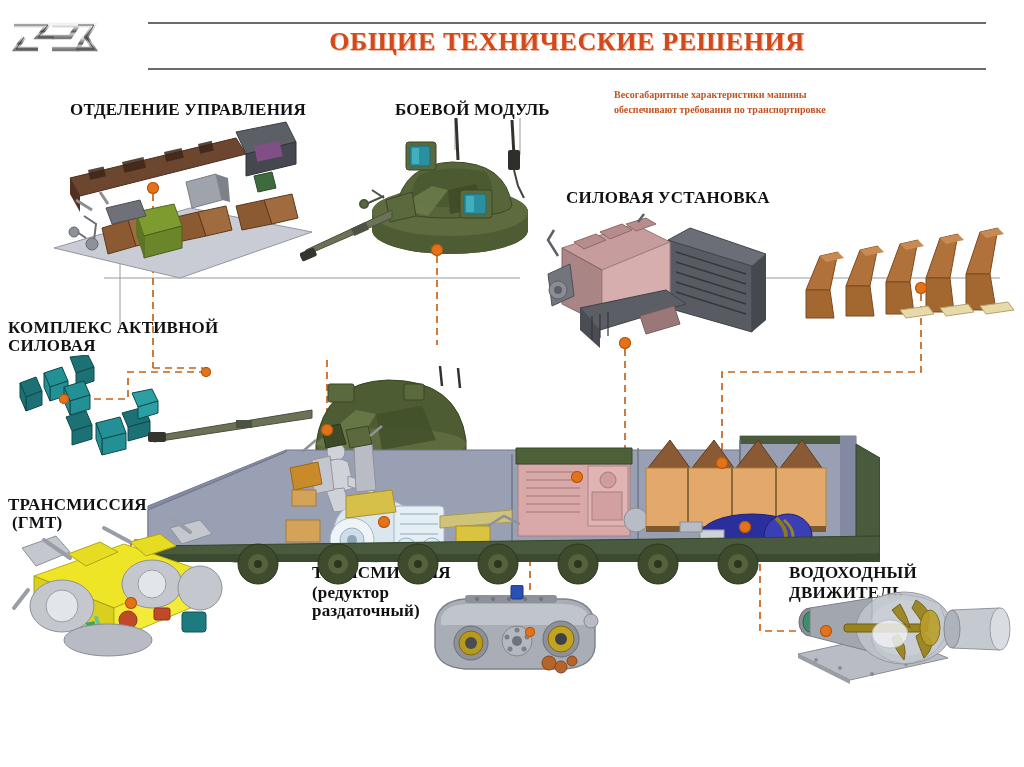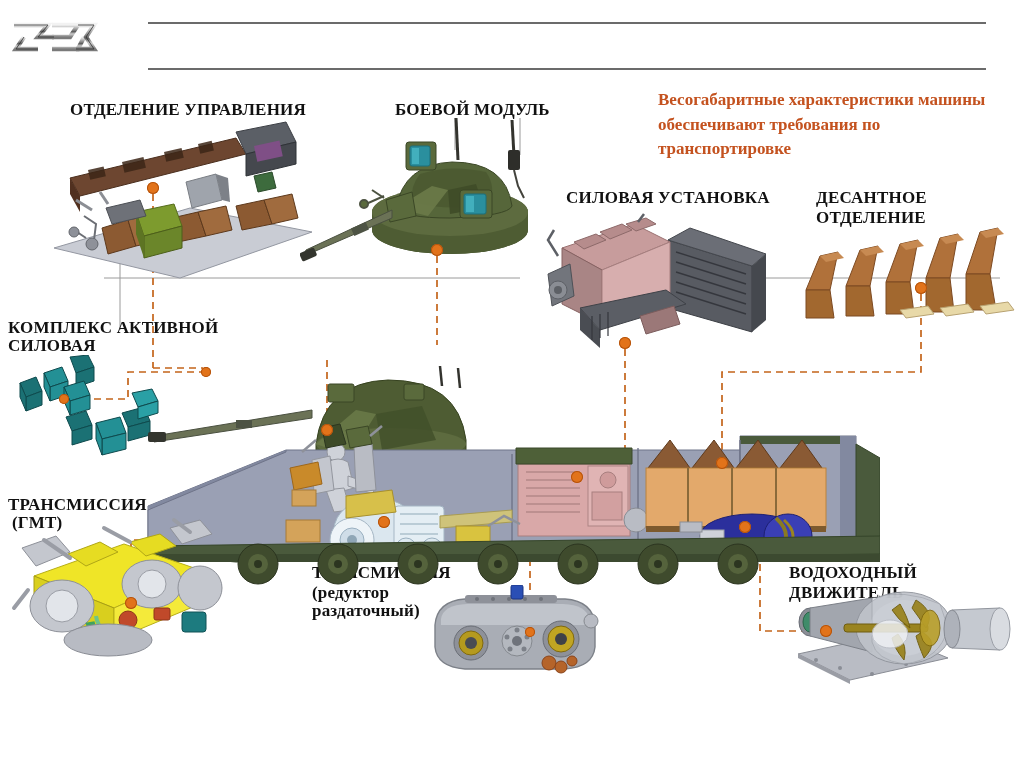--- a/index.html
+++ b/index.html
@@ -13,22 +13,22 @@
   .hdr-rule{position:absolute;height:2px;background:#6b6b6b;}
   .hdr-rule.top{left:148px;top:22px;width:838px;}
   .hdr-rule.bot{left:148px;top:68px;width:838px;}
   .title{position:absolute;left:148px;top:27px;width:838px;text-align:center;
          font-size:26px;font-weight:bold;letter-spacing:.6px;color:#d2491b;
          text-shadow:1px 1px 0 #f0b49c;}
 
   
   .lbl{position:absolute;font-size:17px;font-weight:bold;color:#111;
        line-height:1.15;white-space:pre-line;letter-spacing:.2px;}
-  .note{position:absolute;font-size:17px;font-weight:bold;color:#c4521f;
-        line-height:1.45;width:330px;margin-left:44px;}
+  .note{position:absolute;font-size:10px;font-weight:bold;color:#c4521f;
+        line-height:1.45;width:330px;}
 
   
   .svgfull{position:absolute;left:0;top:0;width:1024px;height:767px;
            pointer-events:none;}
   .dot{position:absolute;width:12px;height:12px;border-radius:50%;
        background:#e2731a;box-shadow:0 0 0 1px #b4530c inset;}
   .dot.sm{width:10px;height:10px;}
 
   
   .art{position:absolute;}
@@ -58,20 +58,21 @@
       </g>
       <g fill="none" stroke="#2d2d2d" stroke-width="1" opacity=".8">
         <path d="M6 9 H40 L30 21 H46"></path>
         <path d="M30 33 H8 L16 21"></path>
         <path d="M70 9 L86 9 L78 21 L86 33 L68 33"></path>
       </g>
     </svg>
   </div>
   <div class="hdr-rule top"></div>
   <div class="hdr-rule bot"></div>
+  <div class="title">ОБЩИЕ ТЕХНИЧЕСКИЕ РЕШЕНИЯ</div>
 
   <svg class="svgfull">
 
     <g stroke="#9a9a9a" stroke-width="1" fill="none">
       <line x1="104" y1="278" x2="330" y2="278"></line>
       <line x1="330" y1="278" x2="520" y2="278"></line>
       <line x1="120" y1="330" x2="120" y2="250"></line>
       <line x1="556" y1="278" x2="790" y2="278"></line>
       <line x1="790" y1="278" x2="1000" y2="278"></line>
     </g>
@@ -101,21 +102,20 @@
 
     <g stroke="#9a9a9a" stroke-width="1" fill="none">
       <line x1="455" y1="118" x2="455" y2="150"></line>
       <line x1="520" y1="118" x2="520" y2="155"></line>
     </g>
   </svg>
 
   <div class="lbl" style="left:70px;top:100px;">ОТДЕЛЕНИЕ УПРАВЛЕНИЯ</div>
   <div class="lbl" style="left:383px;top:100px;margin-left:12px;">БОЕВОЙ МОДУЛЬ</div>
   <div class="lbl" style="left:566px;top:188px;">СИЛОВАЯ УСТАНОВКА</div>
-  <div class="lbl" style="left:816px;top:188px;">ДЕСАНТНОЕ ОТДЕЛЕНИЕ</div>
 
   <div class="lbl" style="left:8px;top:318px;">КОМПЛЕКС АКТИВНОЙ</div>
   <div class="lbl" style="left:8px;top:336px;">СИЛОВАЯ</div>
 
   <div class="lbl" style="left:8px;top:495px;">ТРАНСМИССИЯ</div>
   <div class="lbl" style="left:12px;top:513px;">(ГМТ)</div>
 
   <div class="lbl" style="left:312px;top:563px;">ТРАНСМИССИЯ</div>
   <div class="lbl" style="left:312px;top:583px;">(редуктор</div>
   <div class="lbl" style="left:312px;top:601px;">раздаточный)</div>

